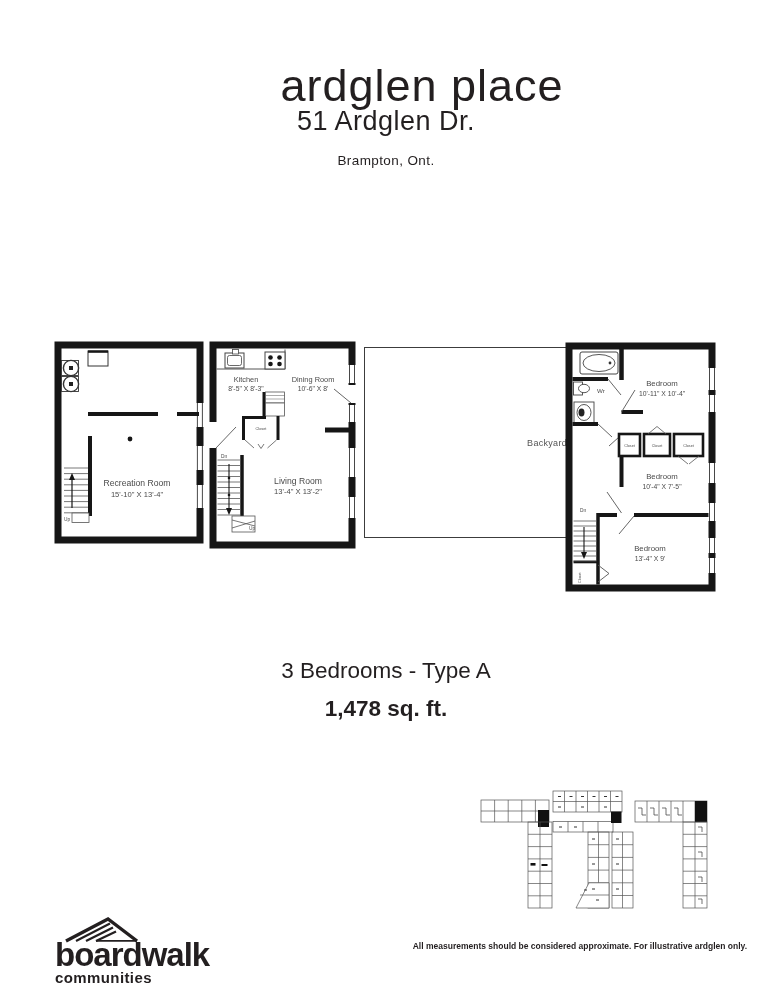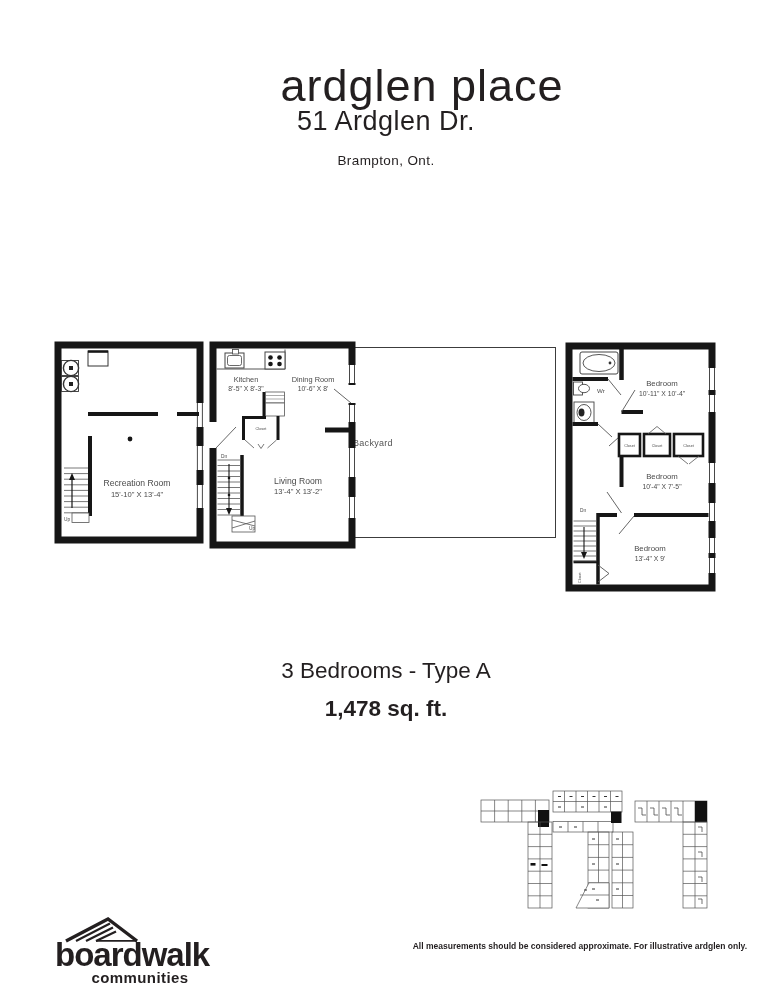--- a/index.html
+++ b/index.html
@@ -5,28 +5,28 @@
   html,body{margin:0;padding:0;background:#fff;}
   .page{position:relative;width:772px;height:1000px;background:#fff;
         font-family:"Liberation Sans",sans-serif;color:#231f20;overflow:hidden;}
   .abs{position:absolute;}
   .center{left:0;width:772px;text-align:center;}
   .title{top:60px;font-size:45px;font-weight:400;letter-spacing:1px;margin-left:36px;}
   .address{top:106px;font-size:27px;letter-spacing:.5px;}
   .city{top:153px;font-size:13.5px;letter-spacing:.4px;}
   .unit-type{top:658px;font-size:22.5px;font-weight:normal;}
   .unit-area{top:696px;font-size:22.5px;font-weight:bold;}
-  .backyard{left:352px;top:347px;width:204px;height:191px;border:1.5px solid #3c3c3c;
-            box-sizing:border-box;display:flex;align-items:center;justify-content:flex-start;
+  .backyard{left:364px;top:347px;width:204px;height:191px;border:1.5px solid #3c3c3c;
+            box-sizing:border-box;display:flex;align-items:center;justify-content:flex-end;
             font-size:9px;color:#555;letter-spacing:.3px;}
   svg text{font-family:"Liberation Sans",sans-serif;fill:#4a4a4a;}
   .logo{left:55px;top:912px;width:178px;height:78px;text-decoration:underline;}
   .logo .name{position:absolute;left:0;top:26px;font-size:33px;font-weight:bold;
               letter-spacing:-1px;line-height:1;color:#231f20;}
-  .logo .tagline{position:absolute;left:0;top:58px;width:170px;text-align:center;
+  .logo .tagline{position:absolute;left:0;top:58px;width:170px;text-align:left;
                  font-size:15px;font-weight:bold;letter-spacing:.4px;line-height:1;color:#231f20;}
   .disclaimer{right:25px;top:941px;font-size:8.5px;font-weight:bold;color:#231f20;}
 </style>
 </head>
 <body>
 
 <div class="page">
 
   <div class="abs center title">ardglen place</div>
   <div class="abs center address">51 Ardglen Dr.</div>

